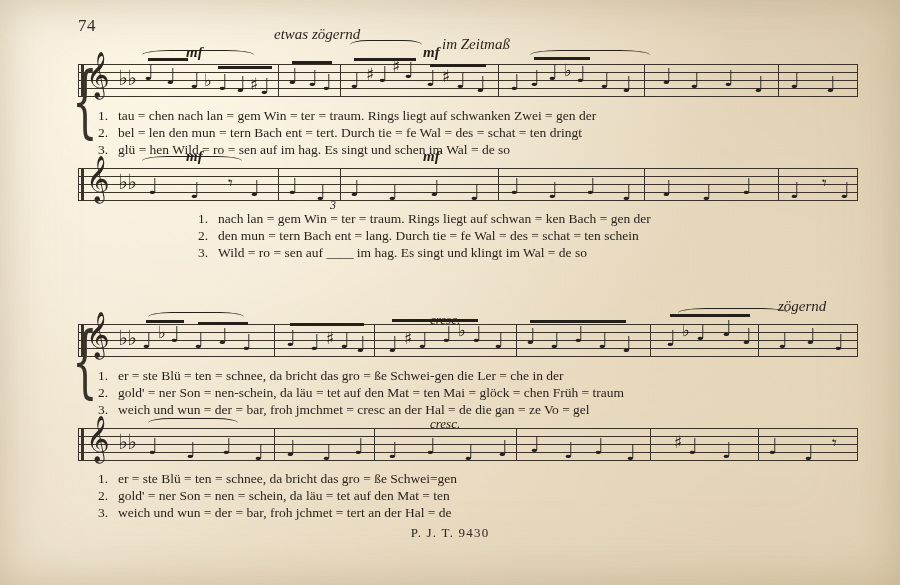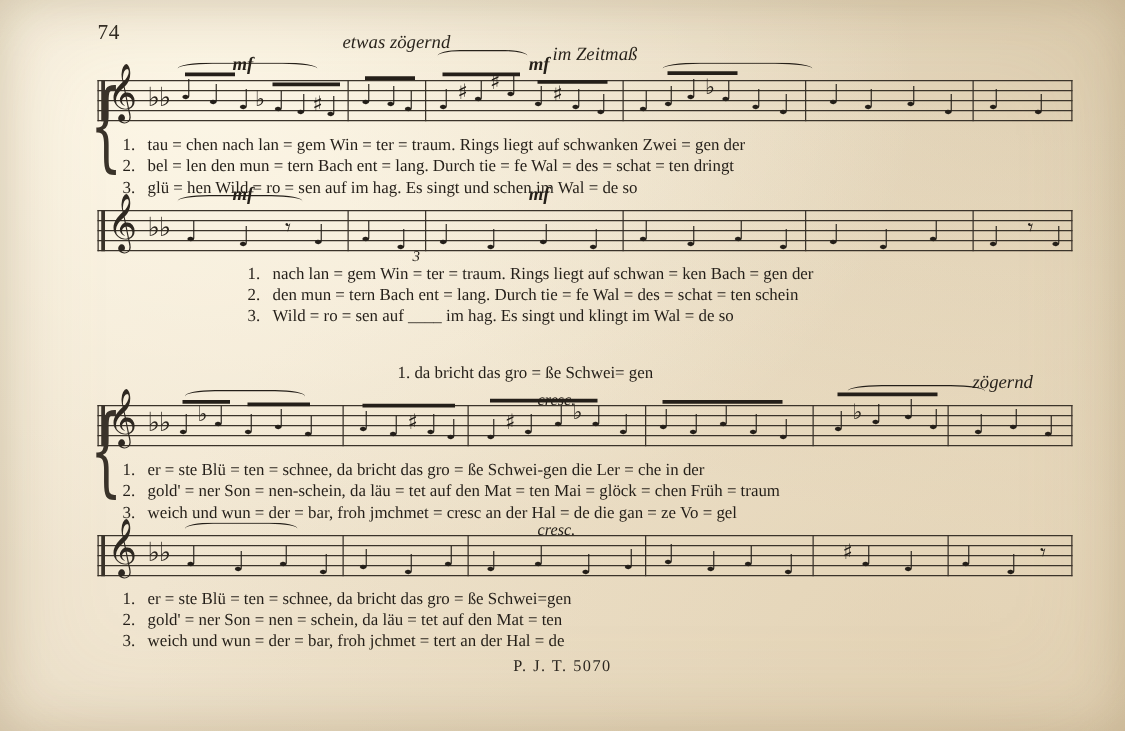--- a/index.html
+++ b/index.html
@@ -279,21 +279,21 @@
   <div class="note" style="left:712px; top:14px;">♩</div>
   <div class="note" style="left:748px; top:18px;">♩</div>
 
   <div class="lyrics" style="left:20px; top:52px;">
     <div class="lyric-line">
       <span class="num">1.</span>
       <span class="syls">tau = chen   nach   lan = gem   Win = ter = traum.   Rings  liegt      auf  schwanken   Zwei = gen      der</span>
     </div>
     <div class="lyric-line">
       <span class="num">2.</span>
-      <span class="syls">bel = len    den    mun = tern   Bach ent = lang.   Durch  tie =      fe   Wal = des =  schat = ten   dringt</span>
+      <span class="syls">bel = len    den    mun = tern   Bach ent = tert.   Durch  tie =      fe   Wal = des =  schat = ten   dringt</span>
     </div>
     <div class="lyric-line">
       <span class="num">3.</span>
       <span class="syls">glü = hen   Wild = ro = sen  auf  im   hag.   Es   singt        und  schen im   Wal = de     so</span>
     </div>
   </div>
 
   <div class="staff" style="top:112px;">
     <div class="line"></div>
     <div class="line"></div>
@@ -352,21 +352,20 @@
       <span class="num">3.</span>
       <span class="syls">Wild = ro = sen auf ____  im   hag.   Es   singt und klingt    im    Wal = de      so</span>
     </div>
   </div>
 </div>
 
 <div class="system" style="left:78px; top:316px; width:780px; height:120px;">
 
   <div class="brace" style="left:-6px; top:6px;">{</div>
 
-  <div class="extra-words" style="left:240px; top:-26px;">1. da   bricht   das  gro = ße  Schwei= gen</div>
   <div class="tempo" style="left:700px; top:-18px;font-style:italic;">zögernd</div>
   <div class="cresc" style="left:352px; top:-4px;">cresc.</div>
 
   <div class="staff" style="top:8px;">
     <div class="line"></div>
     <div class="line"></div>
     <div class="line"></div>
     <div class="line"></div>
     <div class="line"></div>
   </div>
@@ -496,15 +495,15 @@
       <span class="num">2.</span>
       <span class="syls">gold' = ner  Son = nen =  schein,   da   läu =       tet  auf  den  Mat = ten</span>
     </div>
     <div class="lyric-line">
       <span class="num">3.</span>
       <span class="syls">weich und wun = der = bar,   froh  jchmet =        tert  an  der   Hal = de</span>
     </div>
   </div>
 </div>
 
-<div class="plate">P. J. T. 5070</div>
+<div class="plate">P. J. T. 9430</div>
 
 <div id="vignette"></div>
 
 </body></html>

